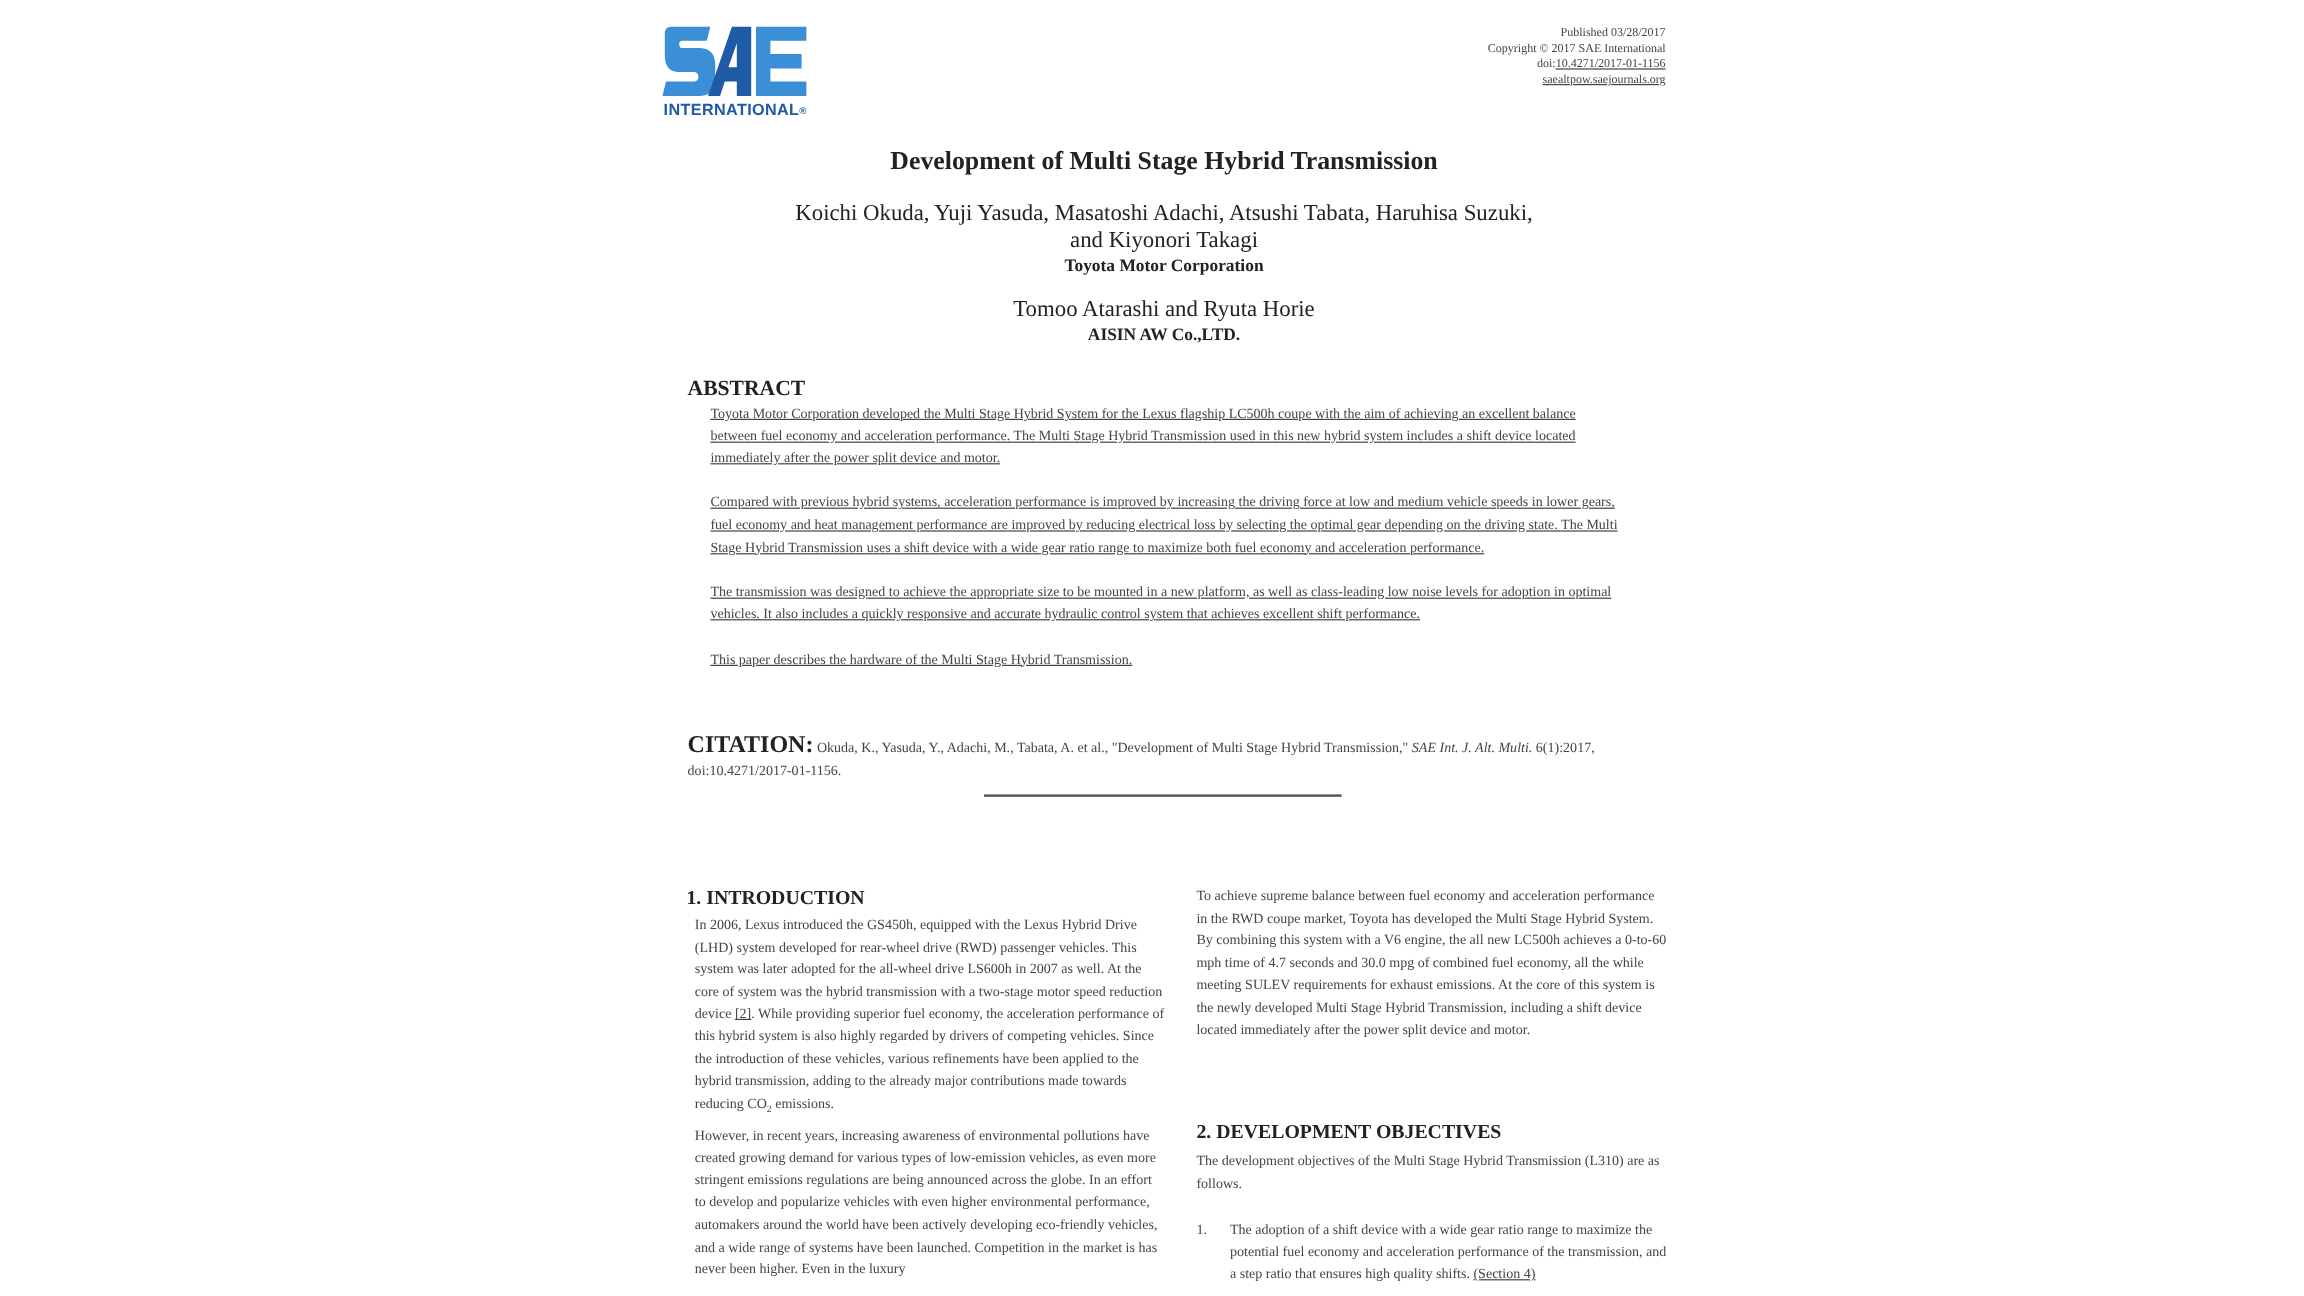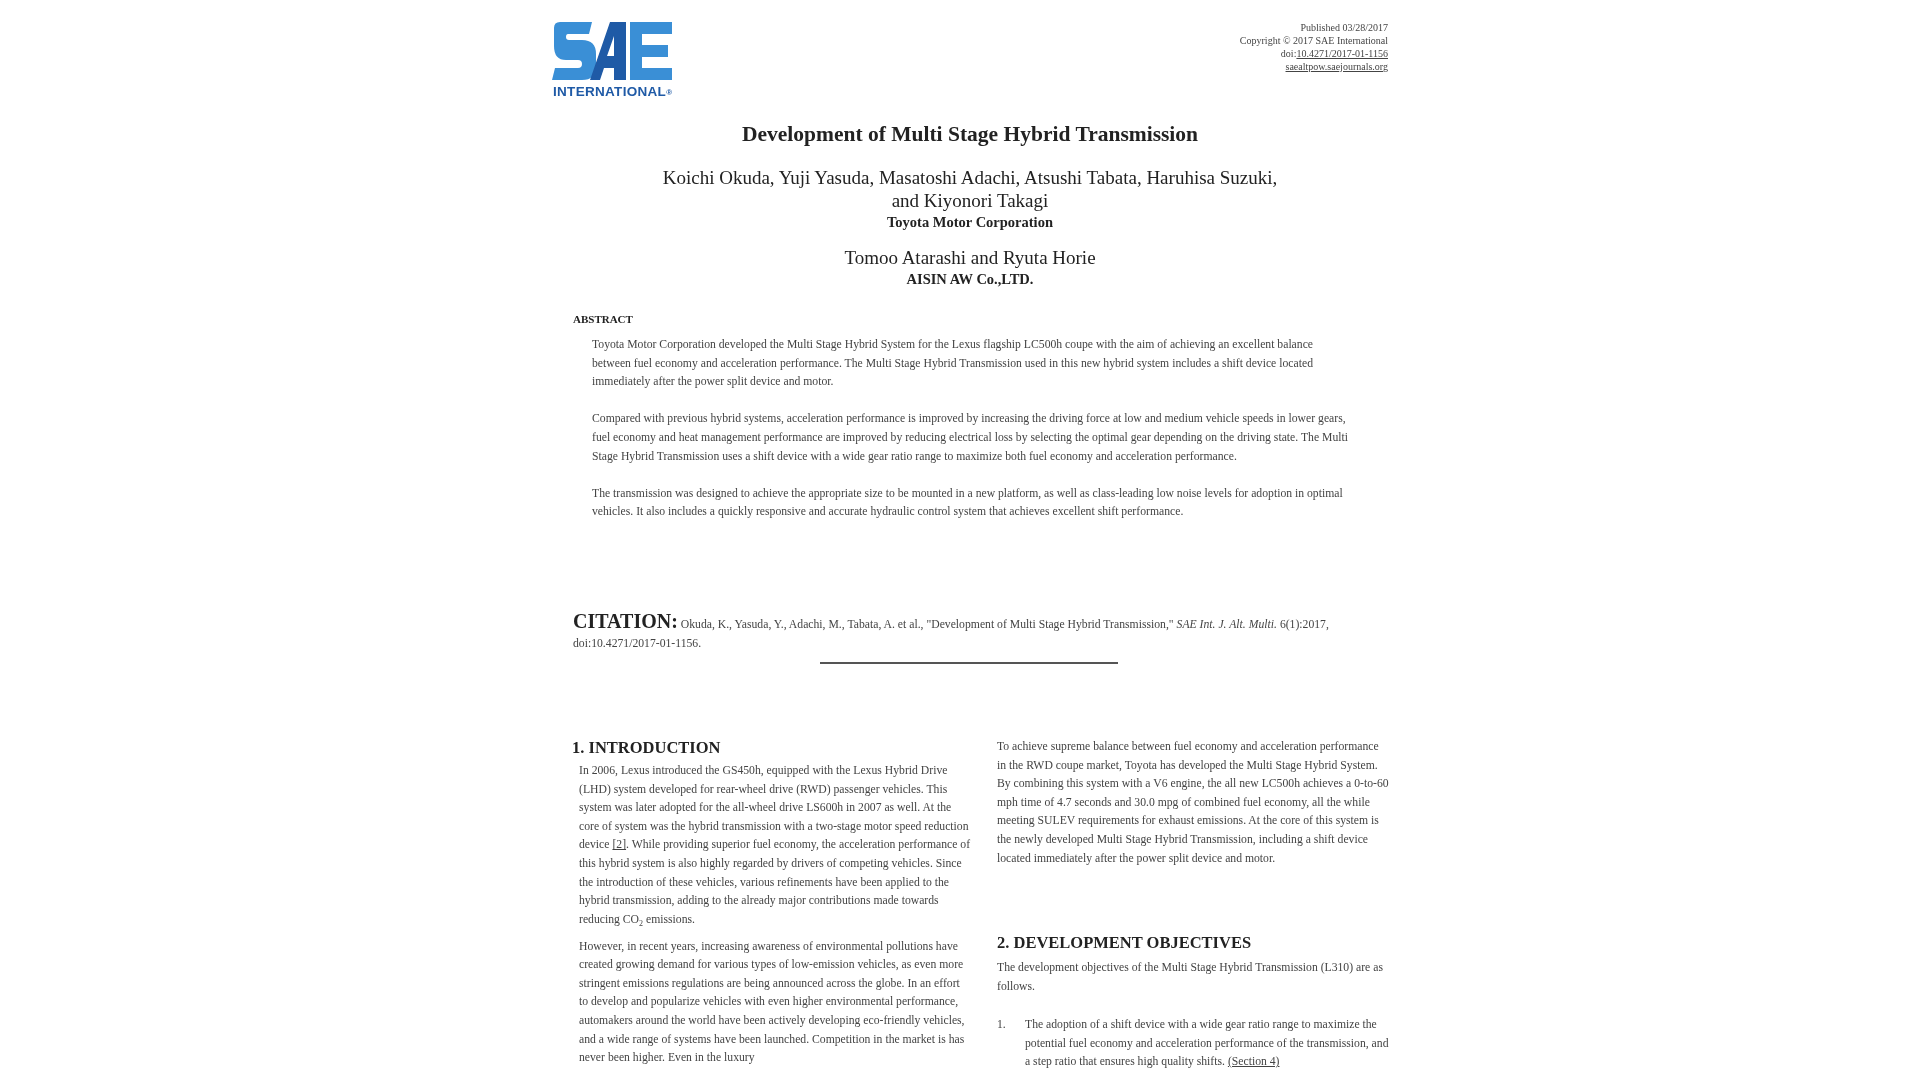--- a/index.html
+++ b/index.html
@@ -6,22 +6,22 @@
   body { width:1920px; height:1080px; overflow:hidden; position:relative; font-family:"Liberation Serif","DejaVu Serif",serif; color:#333; }
   .abs { position:absolute; }
   .logo { left:552px; top:22px; width:125px; height:80px; }
   .logo-text { position:absolute; left:1px; top:62px; font-family:"Liberation Sans","DejaVu Sans",sans-serif; font-weight:bold; font-size:13.5px; color:#1f5aa6; letter-spacing:0.3px; }
   .pubinfo { right:532px; top:21px; text-align:right; font-size:10px; line-height:13px; color:#444; }
   .pubinfo .u { text-decoration:underline; }
   .title { left:0; width:1940px; top:122px; text-align:center; font-weight:bold; font-size:21.5px; color:#222; }
   .center { left:0; width:1940px; text-align:center; color:#222; }
   .authors { top:166px; font-size:19px; line-height:23px; }
   .aff { font-size:14.5px; font-weight:bold; }
-  .abstract-h { left:573px; top:313px; font-size:11px; font-weight:bold; color:#222; }
-  .abstract { left:592px; top:336px; width:760px; font-size:11.7px; line-height:18.6px; color:#444; }
+  .abstract-h { left:573px; top:313px; font-size:18px; font-weight:bold; color:#222; }
+  .abstract { left:592px; top:336px; width:760px; font-size:11.7px; line-height:18.6px; color:#444;text-decoration:underline; }
   .abstract p { margin:0 0 18.6px 0; }
   .citation { left:573px; top:612px; width:780px; font-size:11.7px; line-height:19px; color:#444; }
   .citation b { font-size:20px; color:#222; }
   .rule { left:820px; top:662px; width:298px; height:2px; background:#555; }
   .h1 { font-size:16.5px; font-weight:bold; color:#222; }
   .col { font-size:11.7px; line-height:18.6px; color:#444; }
   .col p { margin:0 0 4px 0; }
   .col1 { left:552px; top:762px; width:392px;margin-left:27px; }
   .col2 { left:997px; top:738px; width:392px; }
   .link { text-decoration:underline; }
@@ -61,20 +61,21 @@
 <div class="abs center authors" style="top:246px">
   <div>Tomoo Atarashi and Ryuta Horie</div>
   <div class="aff" style="line-height:20px">AISIN AW Co.,LTD.</div>
 </div>
 
 <div class="abs abstract-h">ABSTRACT</div>
 <div class="abs abstract">
   <p>Toyota Motor Corporation developed the Multi Stage Hybrid System for the Lexus flagship LC500h coupe with the aim of achieving an excellent balance between fuel economy and acceleration performance. The Multi Stage Hybrid Transmission used in this new hybrid system includes a shift device located immediately after the power split device and motor.</p>
   <p>Compared with previous hybrid systems, acceleration performance is improved by increasing the driving force at low and medium vehicle speeds in lower gears, fuel economy and heat management performance are improved by reducing electrical loss by selecting the optimal gear depending on the driving state. The Multi Stage Hybrid Transmission uses a shift device with a wide gear ratio range to maximize both fuel economy and acceleration performance.</p>
   <p>The transmission was designed to achieve the appropriate size to be mounted in a new platform, as well as class-leading low noise levels for adoption in optimal vehicles. It also includes a quickly responsive and accurate hydraulic control system that achieves excellent shift performance.</p>
+  <p>This paper describes the hardware of the Multi Stage Hybrid Transmission.</p>
 </div>
 
 <div class="abs citation"><b>CITATION:</b><span> Okuda, K., Yasuda, Y., Adachi, M., Tabata, A. et al., "Development of Multi Stage Hybrid Transmission," </span><i>SAE Int. J. Alt. Multi.</i><span> 6(1):2017, doi:10.4271/2017-01-1156.</span></div>
 
 <div class="abs rule"></div>
 
 <div class="abs h1" style="left:572px; top:738px;">1. INTRODUCTION</div>
 <div class="abs col col1">
   <p><span>In 2006, Lexus introduced the GS450h, equipped with the Lexus Hybrid Drive (LHD) system developed for rear-wheel drive (RWD) passenger vehicles. This system was later adopted for the all-wheel drive LS600h in 2007 as well. At the core of system was the hybrid transmission with a two-stage motor speed reduction device </span><span class="link">[2]</span><span>. While providing superior fuel economy, the acceleration performance of this hybrid system is also highly regarded by drivers of competing vehicles. Since the introduction of these vehicles, various refinements have been applied to the hybrid transmission, adding to the already major contributions made towards reducing CO</span><sub style="font-size:8px">2</sub><span> emissions.</span></p>
   <p>However, in recent years, increasing awareness of environmental pollutions have created growing demand for various types of low-emission vehicles, as even more stringent emissions regulations are being announced across the globe. In an effort to develop and popularize vehicles with even higher environmental performance, automakers around the world have been actively developing eco-friendly vehicles, and a wide range of systems have been launched. Competition in the market is has never been higher. Even in the luxury</p>

